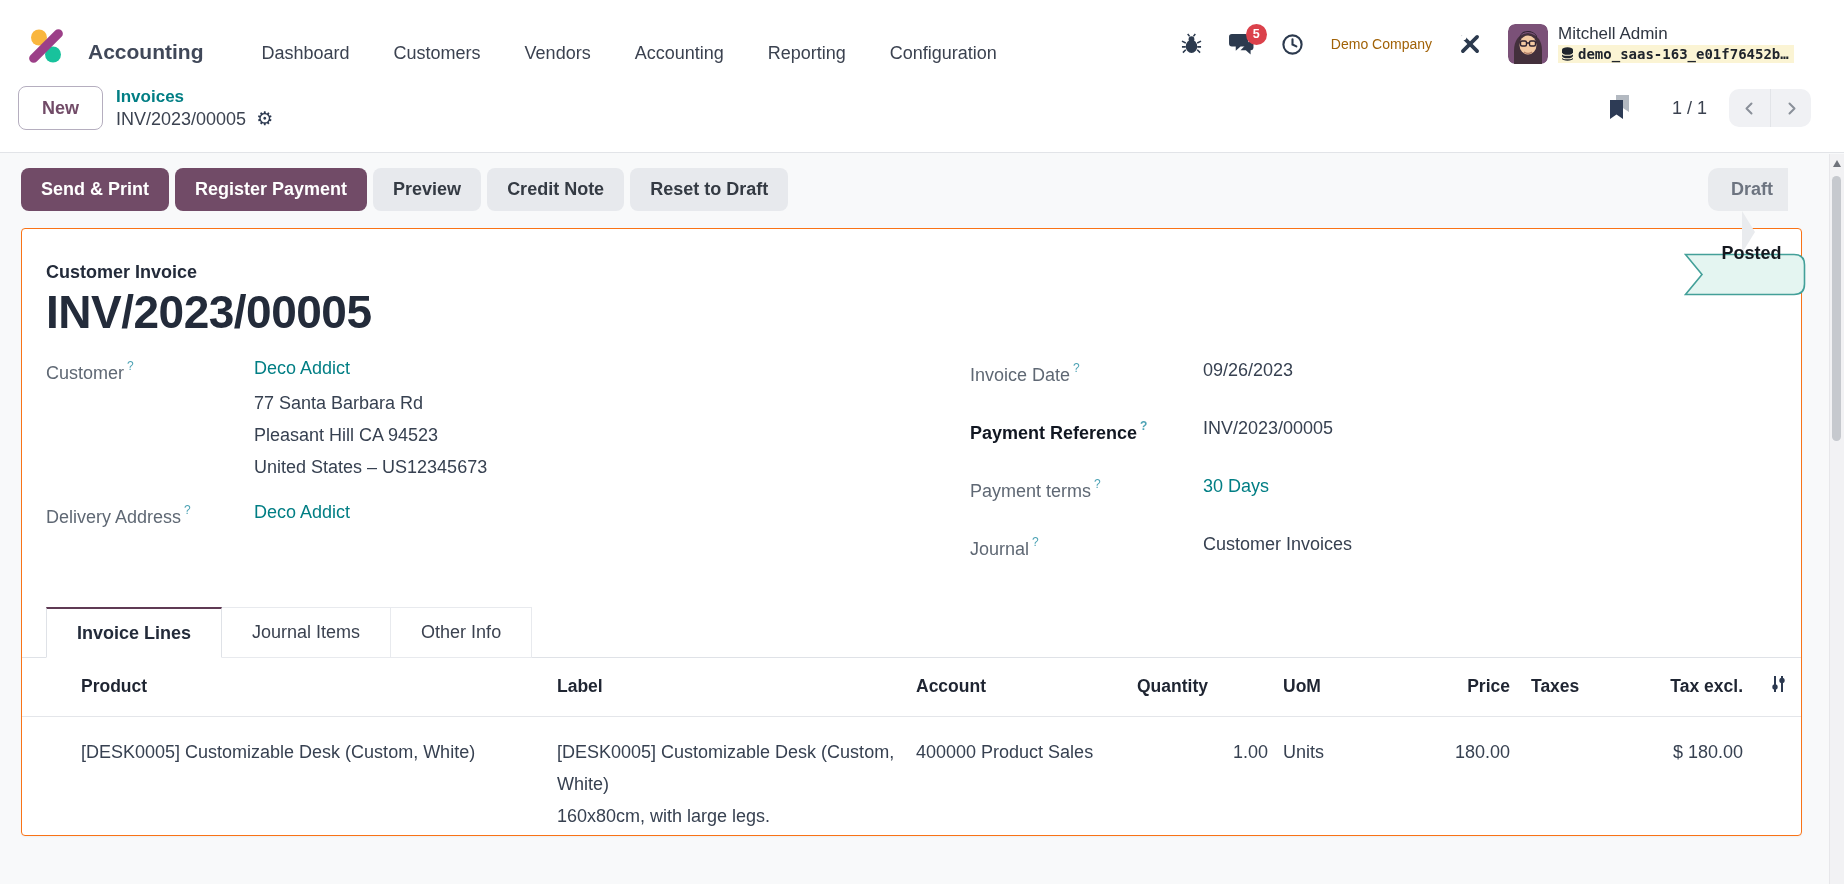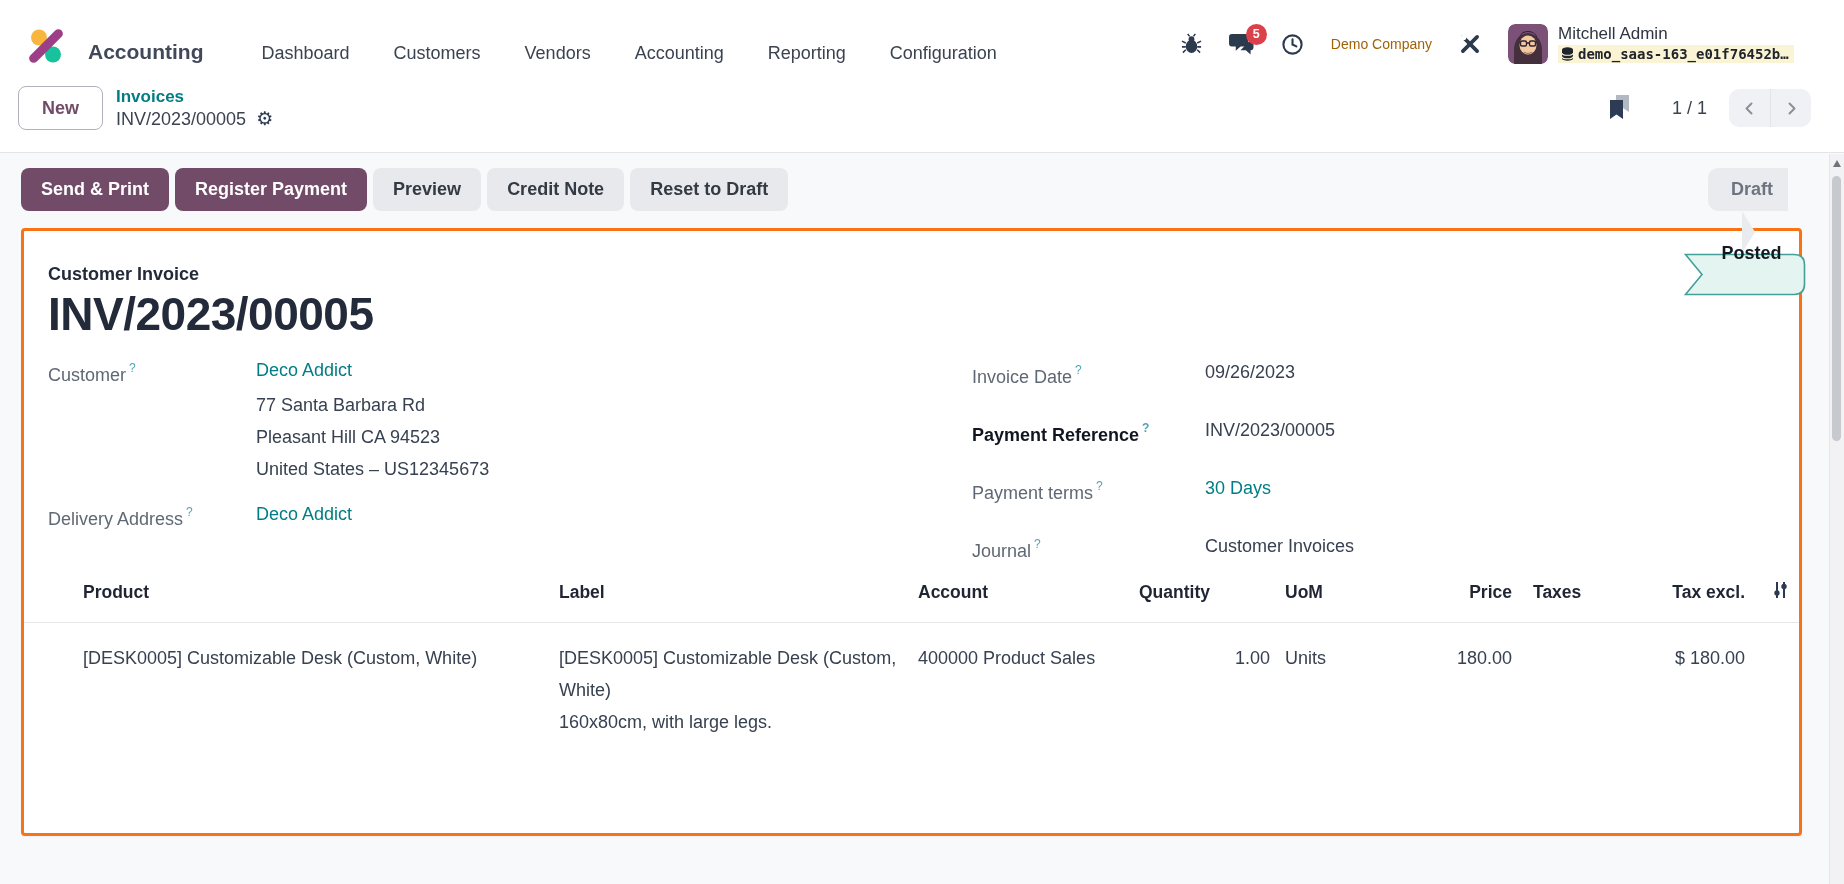--- a/index.html
+++ b/index.html
@@ -54,21 +54,21 @@
   .statusbar { margin-left: auto; display: flex; align-items: center; height: 43px; flex-direction: column; }
   .st-draft { height: 43px; line-height: 43px; background: #e9ebee; color: #6d7480; font-size: 18px;
               font-weight: 600; padding: 0 15px 0 23px; border-radius: 10px 0 0 10px; cursor: pointer; }
   .st-arrow { width: 0; height: 0; border-top: 21.5px solid transparent;
               border-bottom: 21.5px solid transparent; border-left: 13px solid #e9ebee; }
   .st-posted { position: relative; margin-left: -6px; width: 122px; height: 56px; cursor: pointer; }
   .st-posted svg { position: absolute; left: 0; top: 0; }
   .st-posted-label { position: absolute; inset: 0; display: flex; align-items: center; justify-content: center;
                      padding-left: 13px; font-size: 18px; font-weight: 700; color: #14181f; }
   
-  .sheet { margin: 17px 42px 0 21px; background: #fff; border: 3px solid #f97316; border-radius: 4px;
+  .sheet { margin: 17px 42px 0 21px; background: #fff; border: 1px solid #f97316; border-radius: 4px;
            height: 608px; overflow: hidden; box-shadow: 0 1px 2px rgba(0,0,0,0.04); }
   .sheet-inner { padding: 33px 24px 0; }
   .inv-type { font-size: 18px; font-weight: 700; color: #232b3a; }
   .inv-name { font-size: 46px; font-weight: 700; color: #232b3a; line-height: 54px; margin-top: 2px;
               letter-spacing: -0.5px; }
   .details { display: flex; margin-top: 16px; gap: 32px; }
   .details-left { width: 892px; flex: 0 0 auto; }
   .details-right { flex: 1; }
   .frow { display: flex; line-height: 26px; }
   .flabel { width: 208px; color: #5f6874; font-size: 18px; flex: 0 0 auto; }
@@ -273,20 +273,25 @@
           <div class="flink">30 Days</div>
         </div>
         <div class="frow frow-r">
           <div class="flabel-r"><span>Journal</span><sup class="help">?</sup></div>
           <div class="fvalue">Customer Invoices</div>
         </div>
       </div>
     </div>
   </div>
 
+  <div class="tabs">
+    <div class="tab active">Invoice Lines</div>
+    <div class="tab">Journal Items</div>
+    <div class="tab">Other Info</div>
+  </div>
 
   <table class="lines-table">
     <colgroup>
       <col style="width:525px">
         <col style="width:350px">
         <col style="width:240px">
         <col style="width:135px">
       <col style="width:90px">
         <col style="width:155px">
         <col style="width:120px">

